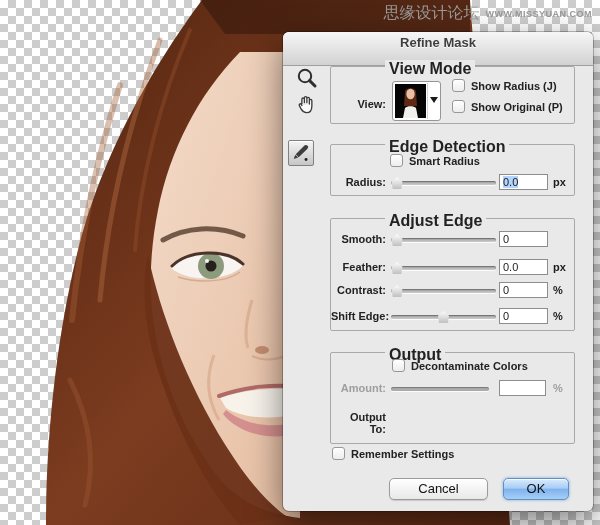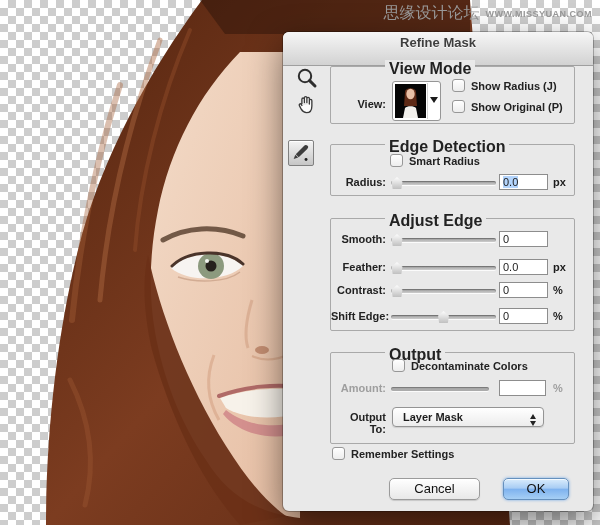--- a/index.html
+++ b/index.html
@@ -115,21 +115,21 @@
   .dd-arrows i.up   { border-bottom:5px solid #222; margin-bottom:2px; }
   .dd-arrows i.down { border-top:5px solid #222; }
   .out-lbl { position:absolute; left:0; top:58px; width:55px; text-align:right; }
   
   .remember { left:49px; top:415px; }
   .btn {
     position:absolute; top:446px; height:22px; border-radius:5px;
     font-size:13px; color:#111; text-align:center; line-height:20px; cursor:pointer;
     border:1px solid #9b9b9b;
   }
-  .btn-cancel { left:106px; width:91px; background:linear-gradient(#ffffff,#e8e8e8); box-shadow:inset 0 1px 0 #fff,0 1px 1px rgba(0,0,0,.15); }
+  .btn-cancel { left:106px; width:99px; background:linear-gradient(#ffffff,#e8e8e8); box-shadow:inset 0 1px 0 #fff,0 1px 1px rgba(0,0,0,.15); }
   .btn-ok {
     left:220px; width:66px; border:1px solid #6590bd;
     background:linear-gradient(#d9ecfc 0%,#a9cdf4 45%,#7fb3ef 52%,#a6cff5 100%);
     box-shadow:0 0 3px rgba(100,160,230,.9), inset 0 1px 0 rgba(255,255,255,.7);
   }
 </style>
 </head>
 <body>
 
 <div id="stage">
@@ -303,27 +303,20 @@
       </div>
       <div class="srow dis" style="top:27px;">
         <span class="lbl">Amount:</span>
         <div class="slider" style="width:98px;">
           <div class="track"></div>
         </div>
         <div class="valbox" style="width:47px;"><span></span></div>
         <span class="unit">%</span>
       </div>
       <span class="lbl out-lbl">Output To:</span>
-      <div class="dropdown">
-        <span class="dtext">Layer Mask</span>
-        <span class="dd-arrows">
-            <i class="up"></i>
-            <i class="down"></i>
-          </span>
-      </div>
     </div>
 
     <div class="cbrow remember">
       <span class="cb"></span>
       <span class="lbl">Remember Settings</span>
     </div>
 
     <div class="btn btn-cancel">Cancel</div>
     <div class="btn btn-ok">OK</div>
   </div>

